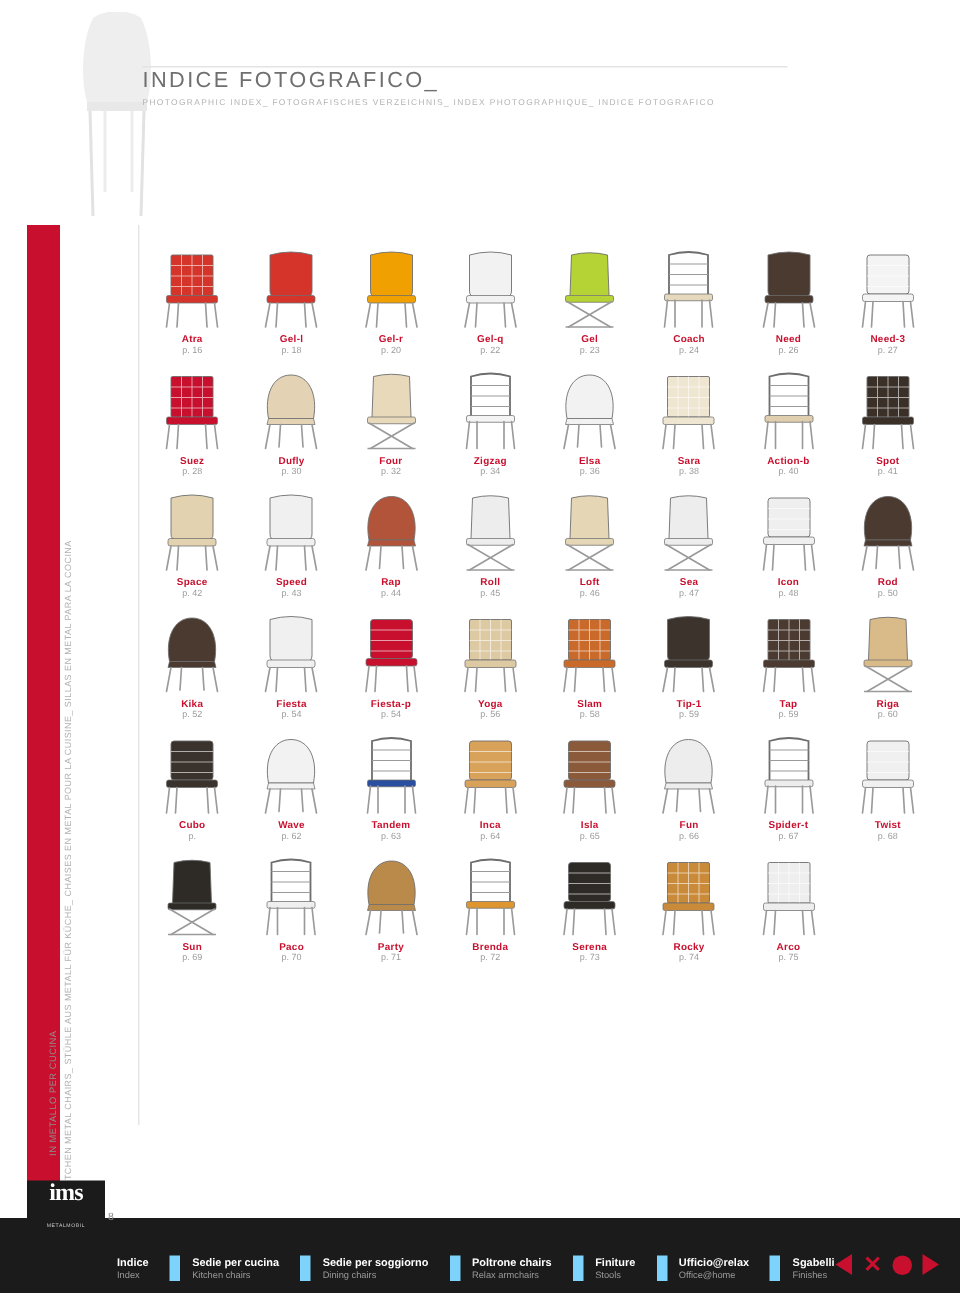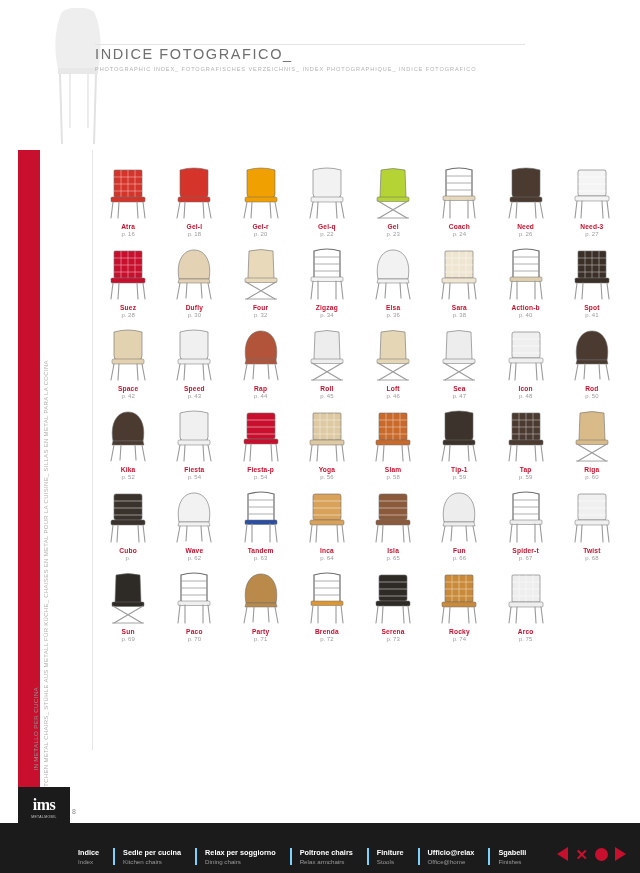--- a/index.html
+++ b/index.html
@@ -128,38 +128,37 @@
     width: 1px; height: 600px;
     background: #e6e6e6;
   }
 
   
   .chair-svg { display: block; }
 
   
   .footer {
     position: absolute;
-    left: 0; bottom: 0;
+    left: 0; bottom: 11px;
     width: 640px; height: 50px;
     background: #1b1b1b;
   }
   .footer-top-white {
     position: absolute;
     left: 0; bottom: 50px;
     width: 640px; height: 1px;
     background: #ffffff;
   }
   .logo-box {
     position: absolute;
     left: 18px; bottom: 50px;
     width: 52px; height: 36px;
     background: #1b1b1b;
     color: #fff;
     display: flex;
-    align-items: center;
     justify-content: center;
   }
   .logo-box .lg {
     font-size: 16px;
     font-weight: bold;
     letter-spacing: -0.5px;
     font-family: "Liberation Serif", serif;
   }
   .logo-box .lgsub {
     position: absolute;
@@ -176,21 +175,21 @@
     color: #8a8a8a;
   }
   .foot-nav {
     position: absolute;
     left: 78px; bottom: 8px;
     display: flex;
     gap: 0px;
   }
   .fn {
     padding-right: 14px;
-    border-left: 2px solid #7dd3fc;
+    border-left: 7px solid #7dd3fc;
     padding-left: 8px;
   }
   .fn:first-child { border-left: none; padding-left: 0; }
   .fn .t1 {
     font-size: 7.3px;
     font-weight: bold;
     color: #ffffff;
     white-space: nowrap;
   }
   .fn .t2 {
@@ -818,21 +817,21 @@
     <div class="foot-nav" id="footnav">
         <div class="fn">
           <div class="t1">Indice</div>
           <div class="t2">Index</div>
         </div>
         <div class="fn">
           <div class="t1">Sedie per cucina</div>
           <div class="t2">Kitchen chairs</div>
         </div>
         <div class="fn">
-          <div class="t1">Relax per soggiorno</div>
+          <div class="t1">Sedie per soggiorno</div>
           <div class="t2">Dining chairs</div>
         </div>
         <div class="fn">
           <div class="t1">Poltrone chairs</div>
           <div class="t2">Relax armchairs</div>
         </div>
         <div class="fn">
           <div class="t1">Finiture</div>
           <div class="t2">Stools</div>
         </div>

